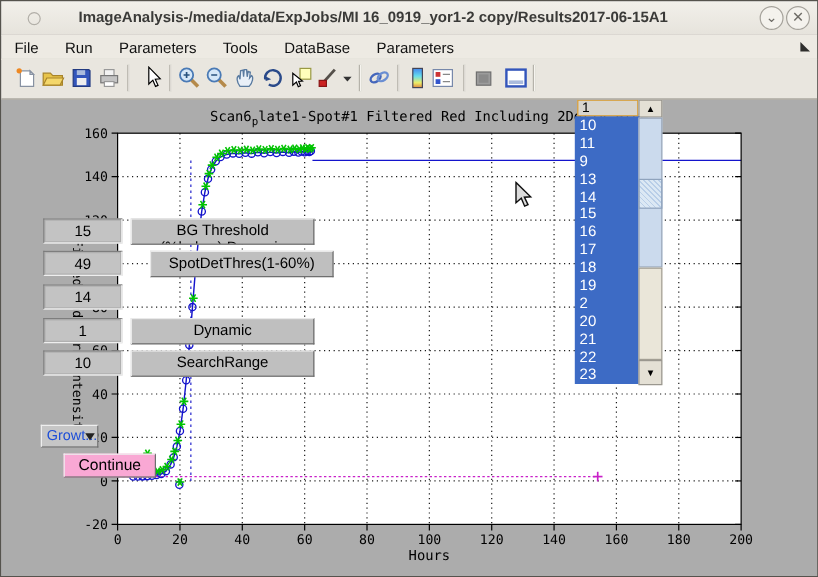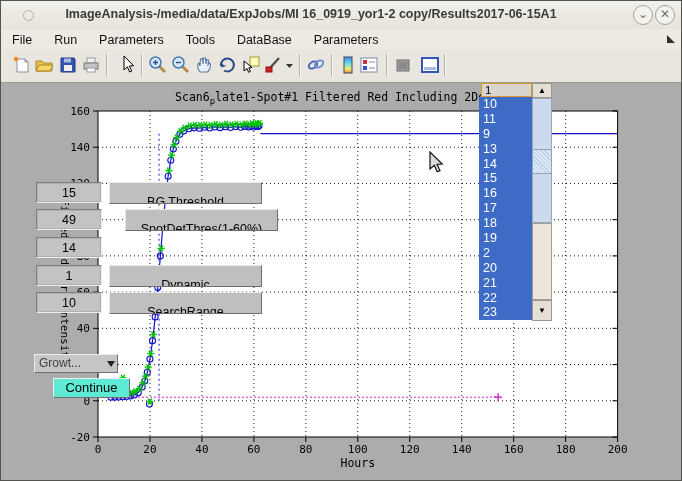--- a/index.html
+++ b/index.html
@@ -32,28 +32,28 @@
   
   .uiedit{position:absolute;width:66px;height:21px;background:#C3C3C3;z-index:4;
     border-top:1px solid #7e7e7e;border-left:1px solid #7e7e7e;
     border-bottom:1px solid #eeeeee;border-right:1px solid #eeeeee;
     box-shadow:inset 0 0 0 1px #b0b0b0;
     font-size:12.5px;color:#000;text-align:center;line-height:20px;box-sizing:border-box;}
   .uibtn{position:absolute;width:153px;height:22px;background:#BFBFBF;z-index:4;
     border-top:1px solid #e9e9e9;border-left:1px solid #e9e9e9;
     border-bottom:1px solid #6f6f6f;border-right:1px solid #6f6f6f;
     font-size:12.5px;color:#000;text-align:center;box-sizing:border-box;overflow:hidden;}
-  .uibtn .l1{display:block;margin-top:12px;line-height:14px;}
+  .uibtn .l1{display:block;margin-top:2px;line-height:14px;}
   .uibtn .l2{display:block;line-height:14px;}
-  .popupmenu{position:absolute;left:33px;top:353px;width:84px;height:19px;background:#C6C6C6;z-index:4;
+  .popupmenu{position:absolute;left:33px;top:353px;width:48px;height:19px;background:#C6C6C6;z-index:4;
     border-top:1px solid #eee;border-left:1px solid #eee;border-bottom:1px solid #6f6f6f;border-right:1px solid #6f6f6f;
-    font-size:12px;line-height:17px;box-sizing:border-box;padding-left:4px;color:#404040;}
+    font-size:12px;line-height:17px;box-sizing:border-box;padding-left:4px;color:#1d4ed8;}
   .popupmenu .arr{position:absolute;right:2px;top:6px;width:0;height:0;
     border-left:4px solid transparent;border-right:4px solid transparent;border-top:6px solid #222;}
-  .continue{position:absolute;left:52px;top:377px;width:77px;height:20px;background:#5eead4;z-index:4;
+  .continue{position:absolute;left:52px;top:377px;width:77px;height:20px;background:#f9a8d4;z-index:4;
     border-top:1px solid #eee;border-left:1px solid #eee;border-bottom:1px solid #6f6f6f;border-right:1px solid #6f6f6f;
     font-size:13px;text-align:center;line-height:18px;box-sizing:border-box;color:#000;}
   
   .spotfield{position:absolute;left:480px;top:82px;width:51px;height:14px;background:#D8D5CE;z-index:6;
     border:1px solid #D79B32;box-sizing:border-box;font-size:11.5px;line-height:12px;padding-left:3px;color:#000;}
   .scrollup{position:absolute;left:531px;top:82px;width:20px;height:15px;background:#E4E0D5;z-index:6;
     border:1px solid #9a978f;box-sizing:border-box;text-align:center;font-size:8px;line-height:13px;color:#000;}
   .spotlist{position:absolute;left:478px;top:96px;width:54px;height:223px;background:#3D6BC5;z-index:6;
     overflow:hidden;}
   .spotitem{height:14.9px;font-size:12.5px;line-height:14.5px;color:#fff;padding-left:4px;}

